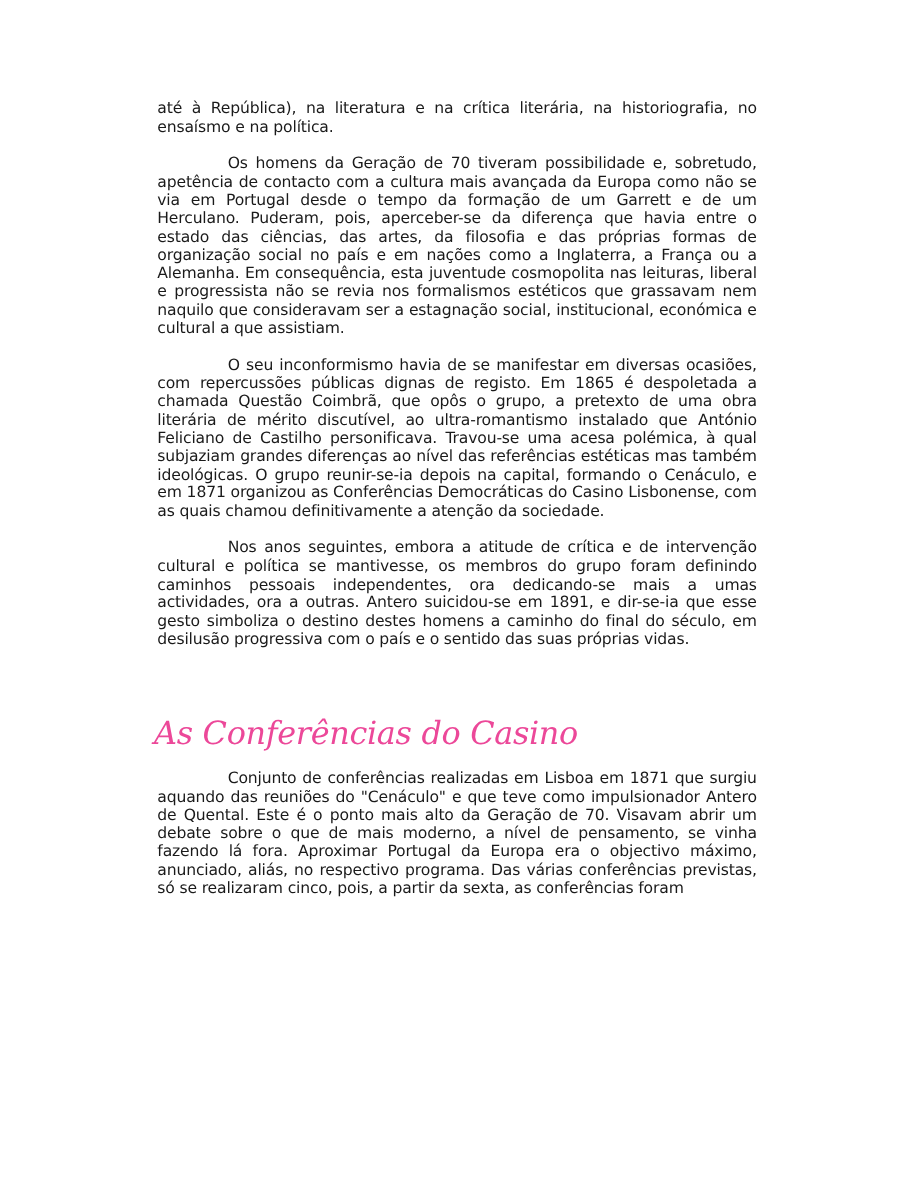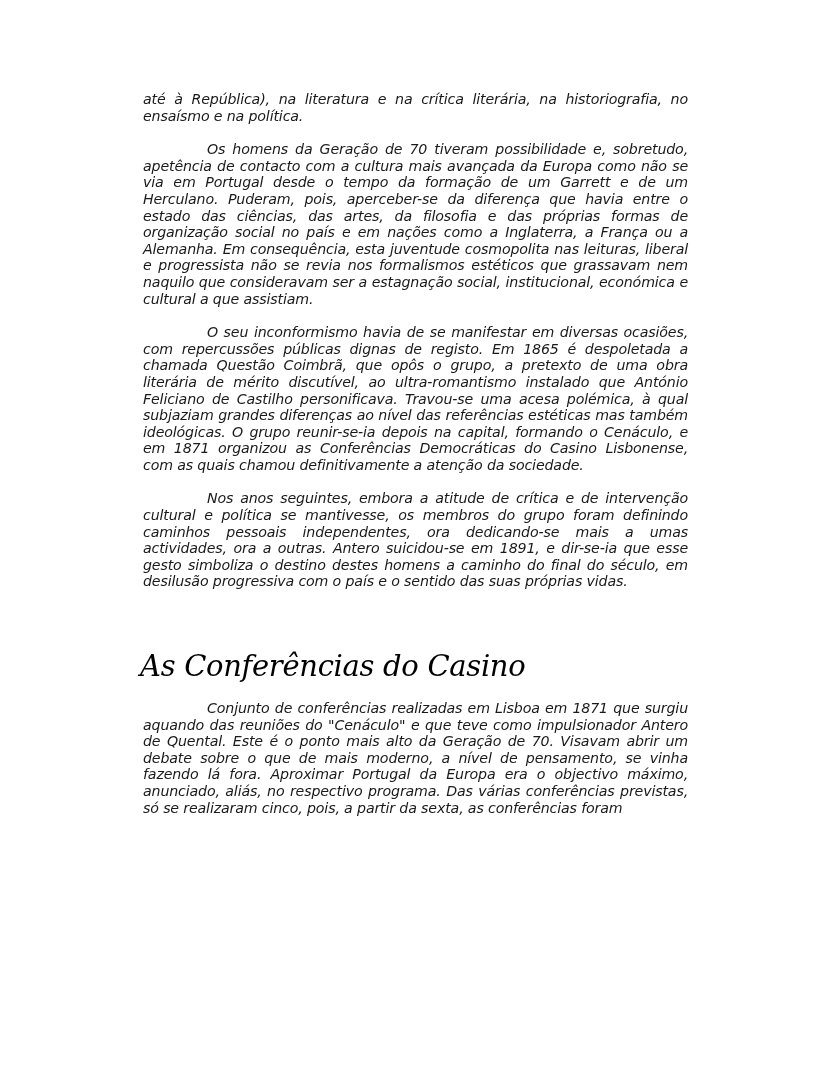--- a/index.html
+++ b/index.html
@@ -21,31 +21,30 @@
       color: #1a1a1a;
       font-family: "DejaVu Sans", sans-serif;
       font-size: 14.2px;
       line-height: 16.6px;
       letter-spacing: -0.15px;
     }
     .para {
       margin: 0;
       text-align: justify;
       text-indent: 0;
-      font-style: italic;
     }
     .para.indent {
       text-indent: 64px;
     }
     .para + .para {
       margin-top: 17px;
     }
     .heading {
       margin: 58px 0 0 -3px;
-      color: #000000;
+      color: #ec4899;
       font-family: "DejaVu Serif", serif;
       font-size: 29px;
       font-weight: normal;
       font-style: italic;
       letter-spacing: -0.3px;
       line-height: 36px;
       height: 36px;
     }
     .section-body {
       margin-top: 16px;

